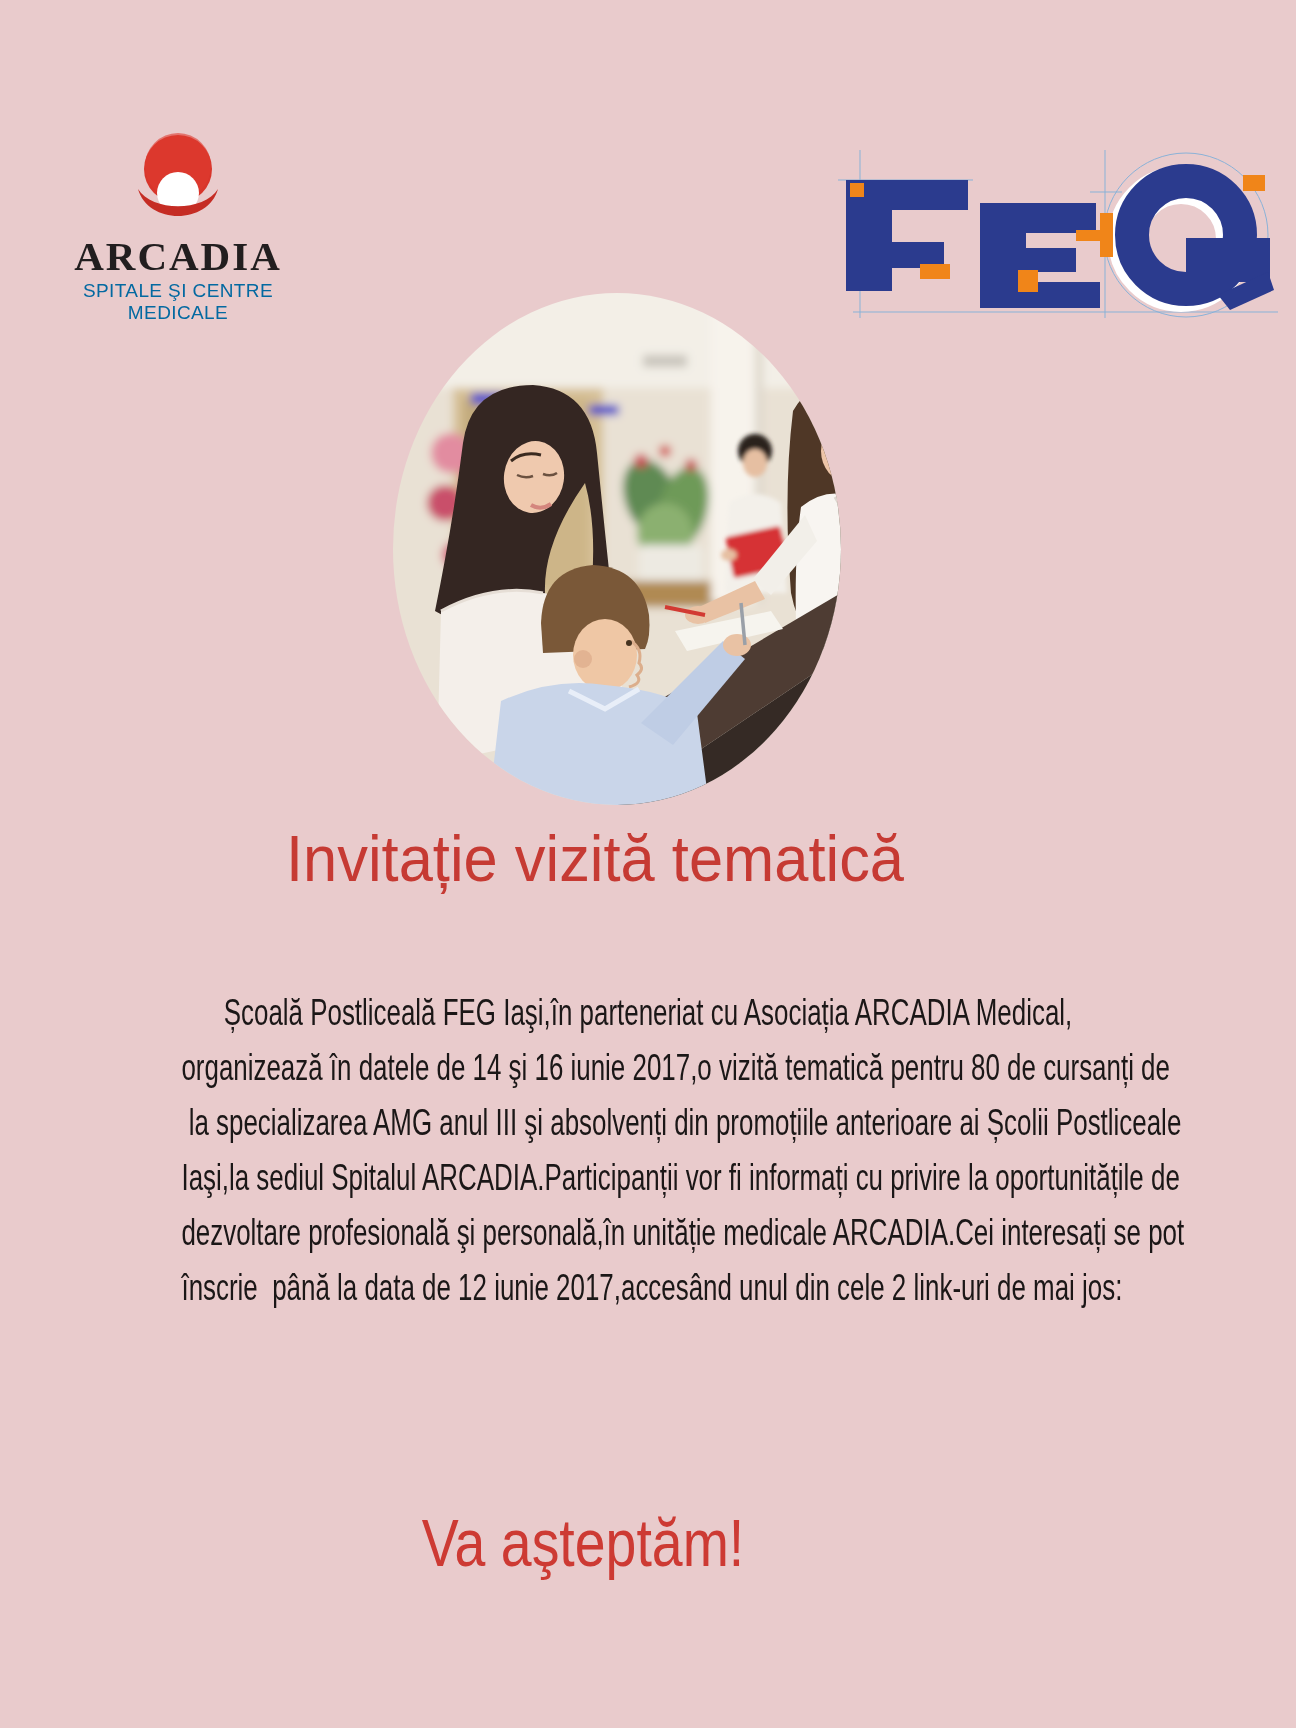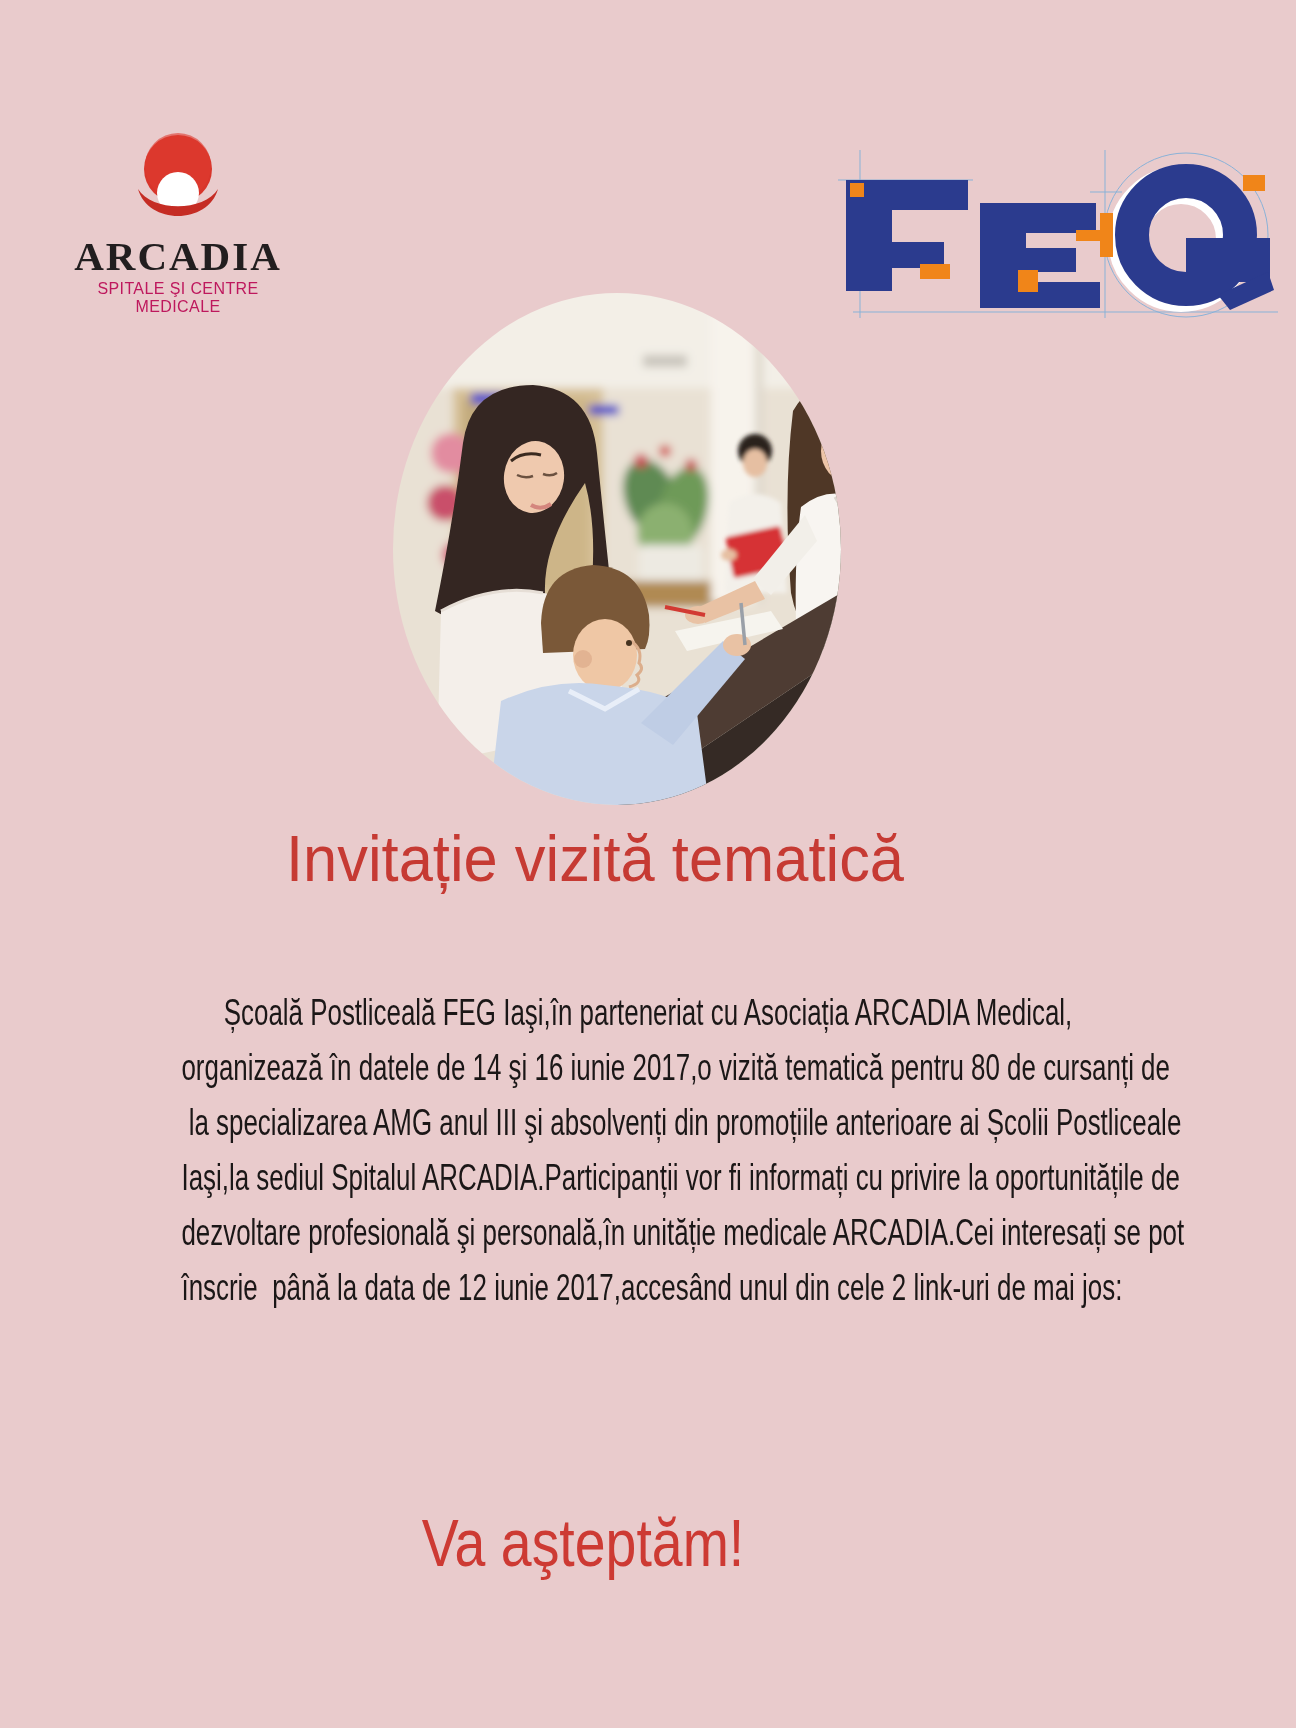--- a/index.html
+++ b/index.html
@@ -12,21 +12,21 @@
   }
   
   .arcadia{position:absolute;left:70px;top:133px;width:216px;text-align:center;}
   .arcadia-icon{width:100px;height:100px;margin:0 auto;display:block;}
   .arcadia-name{
     font-family:"Liberation Serif", serif;
     font-weight:bold;font-size:41px;letter-spacing:2px;
     color:#221e1f;line-height:1.05;margin-top:2px;
   }
   .arcadia-sub{
-    font-size:16px;letter-spacing:.4px;color:#be185d;margin-top:2px;
+    font-size:19px;letter-spacing:.4px;color:#0369a1;margin-top:2px;
   }
   
   .feg{position:absolute;left:838px;top:150px;width:445px;height:170px;}
   
   .photo{position:absolute;left:393px;top:293px;width:448px;height:512px;}
   
   .title{
     position:absolute;top:822px;left:0;right:106px;
     text-align:center;font-size:64px;color:#c63a33;
     letter-spacing:0;white-space:pre;

